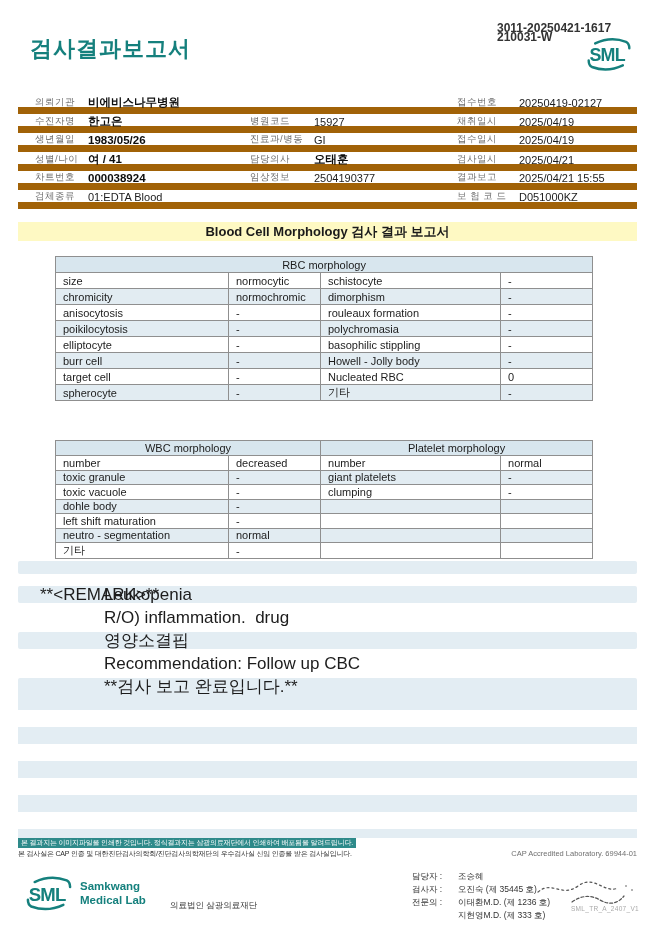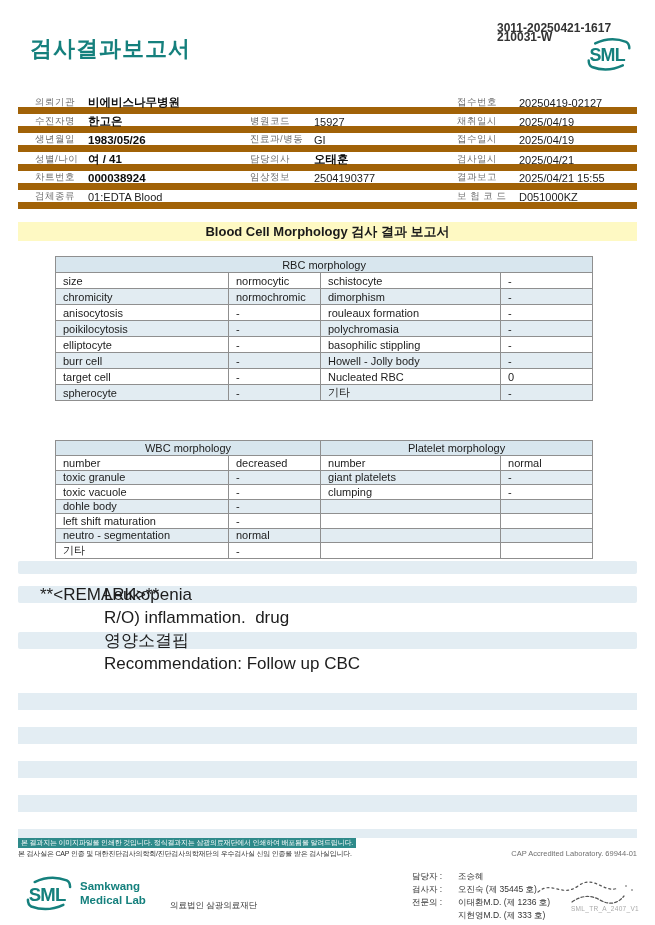--- a/index.html
+++ b/index.html
@@ -265,20 +265,24 @@
       <span class="rtext">R/O) inflammation.  drug</span>
     </div>
     <div class="remark-line striped">
       <span class="rlabel"></span>
       <span class="rtext">영양소결핍</span>
     </div>
     <div class="remark-line">
       <span class="rlabel"></span>
       <span class="rtext">Recommendation: Follow up CBC</span>
     </div>
+    <div class="remark-line striped">
+      <span class="rlabel"></span>
+      <span class="rtext">**검사 보고 완료입니다.**</span>
+    </div>
   </div>
 
   <div class="notice1">본 결과지는 이미지파일을 인쇄한 것입니다. 정식결과지는 삼광의료재단에서 인쇄하여 배포됨을 알려드립니다.</div>
   <div class="notice2">본 검사실은 CAP 인증 및 대한진단검사의학회/진단검사의학재단의 우수검사실 신임 인증을 받은 검사실입니다.</div>
   <div class="cap-note">CAP Accredited Laboratory. 69944-01</div>
 
   <svg class="sml-logo-bottom" viewBox="0 0 64 46">
     <path d="M15 10 Q 34 1 53 8 Q 57 10 57 16" fill="none" stroke="#15807d" stroke-width="3" stroke-linecap="round"></path>
     <path d="M49 37 Q 30 46 11 39 Q 7 37 7 31" fill="none" stroke="#15807d" stroke-width="3" stroke-linecap="round"></path>
     <text x="8" y="32" font-size="22" font-weight="bold" fill="#15807d" letter-spacing="-1" font-family="Liberation Sans, sans-serif">SML</text>

